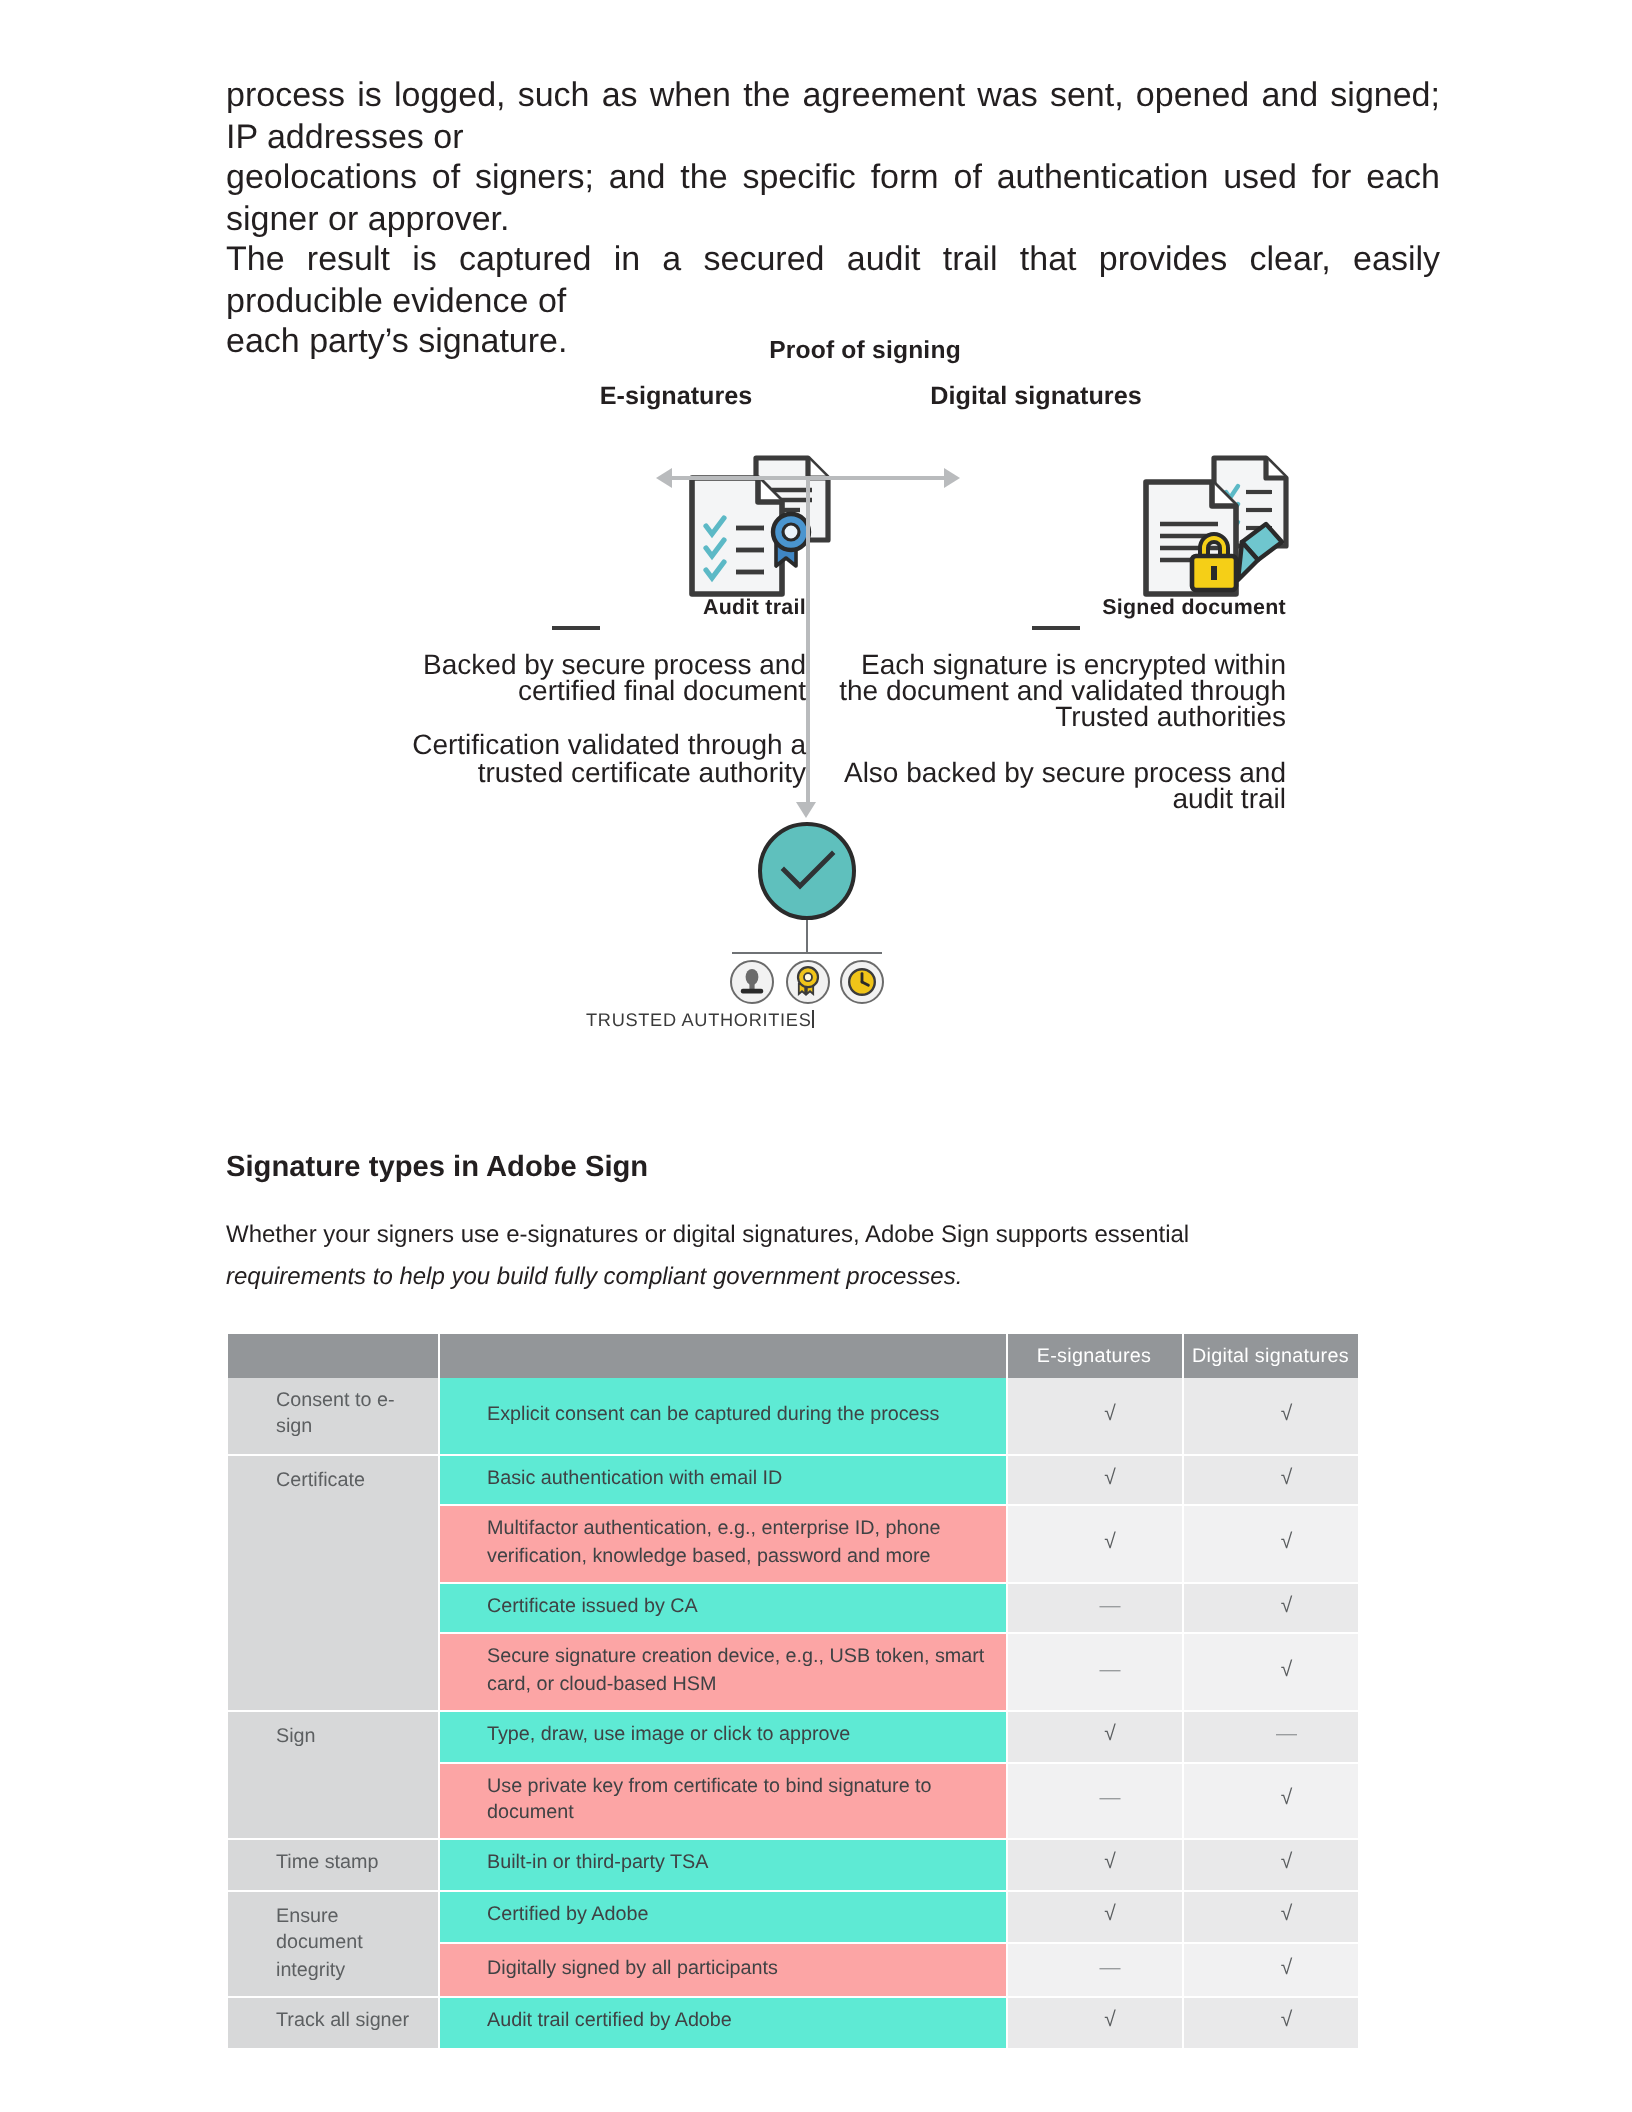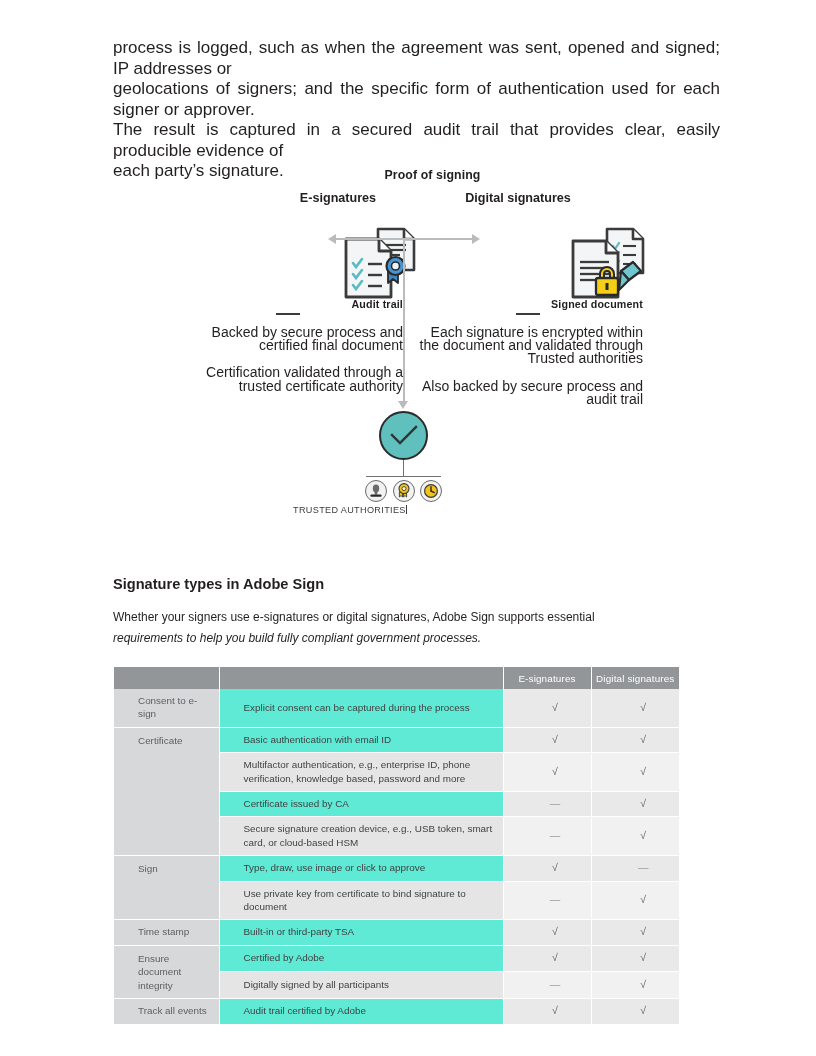--- a/index.html
+++ b/index.html
@@ -228,21 +228,21 @@
     line-height: 13.4px;
   }
   .tbl td.cat {
     background: #d7d8d9;
     color: #5c5f61;
     vertical-align: top;
     padding-top: 6px;
   }
   .tbl td.cat.mid { vertical-align: middle; padding-top: 5px; }
   .tbl td.desc { background: #5eead4; color: #3f4244; }
-  .tbl tr.alt td.desc { background: #e5e5e5; }
+  .tbl tr.alt td.desc { background: #fca5a5; }
   .tbl td.mark {
     background: #e9e9ea;
     text-align: center;
     color: #5a5d5f;
     font-size: 10.5px;
   }
   .tbl tr.alt td.mark { background: #f1f1f2; }
   .tbl td.mark:last-child { border-right: none; }
   .tbl tr:last-child td { border-bottom: none; }
   .tbl td.dash { color: #9a9d9f; }
@@ -466,21 +466,21 @@
         <td class="mark">√</td>
         <td class="mark">√</td>
       </tr>
       <tr class="alt">
         <td class="desc">Digitally signed by all participants</td>
         <td class="mark dash">—</td>
         <td class="mark">√</td>
       </tr>
 
       <tr>
-        <td class="cat mid">Track all events</td>
+        <td class="cat mid">Track all signer</td>
         <td class="desc">Audit trail certified by Adobe</td>
         <td class="mark">√</td>
         <td class="mark">√</td>
       </tr>
     </tbody>
   </table>
 
 </div>
 
 </body></html>

